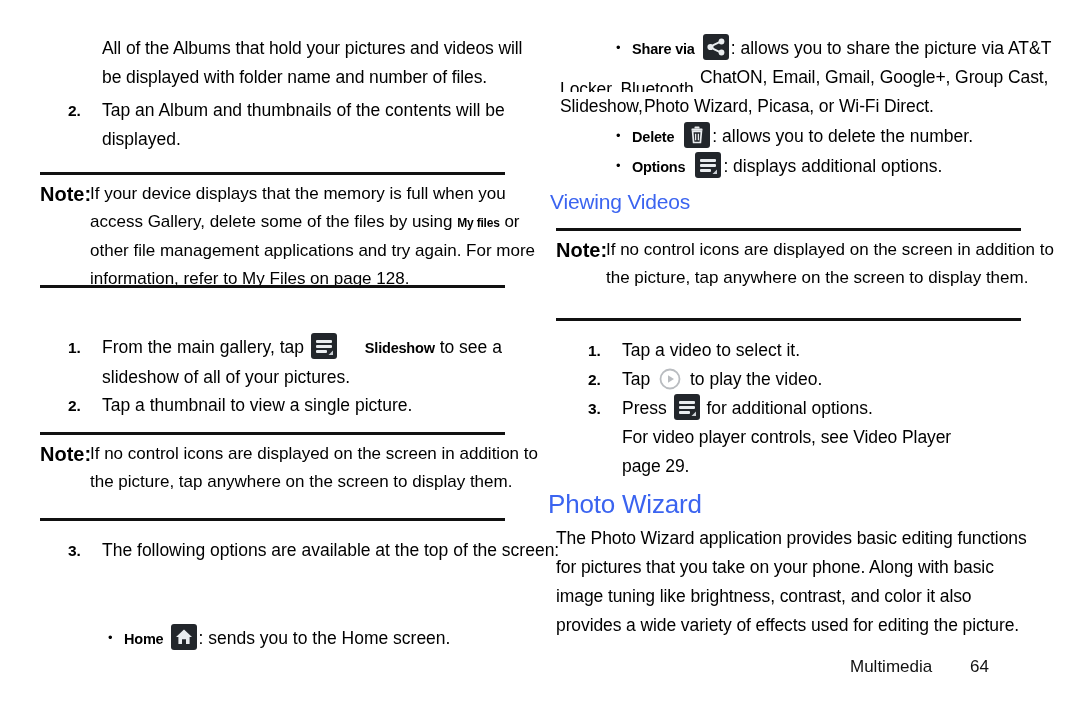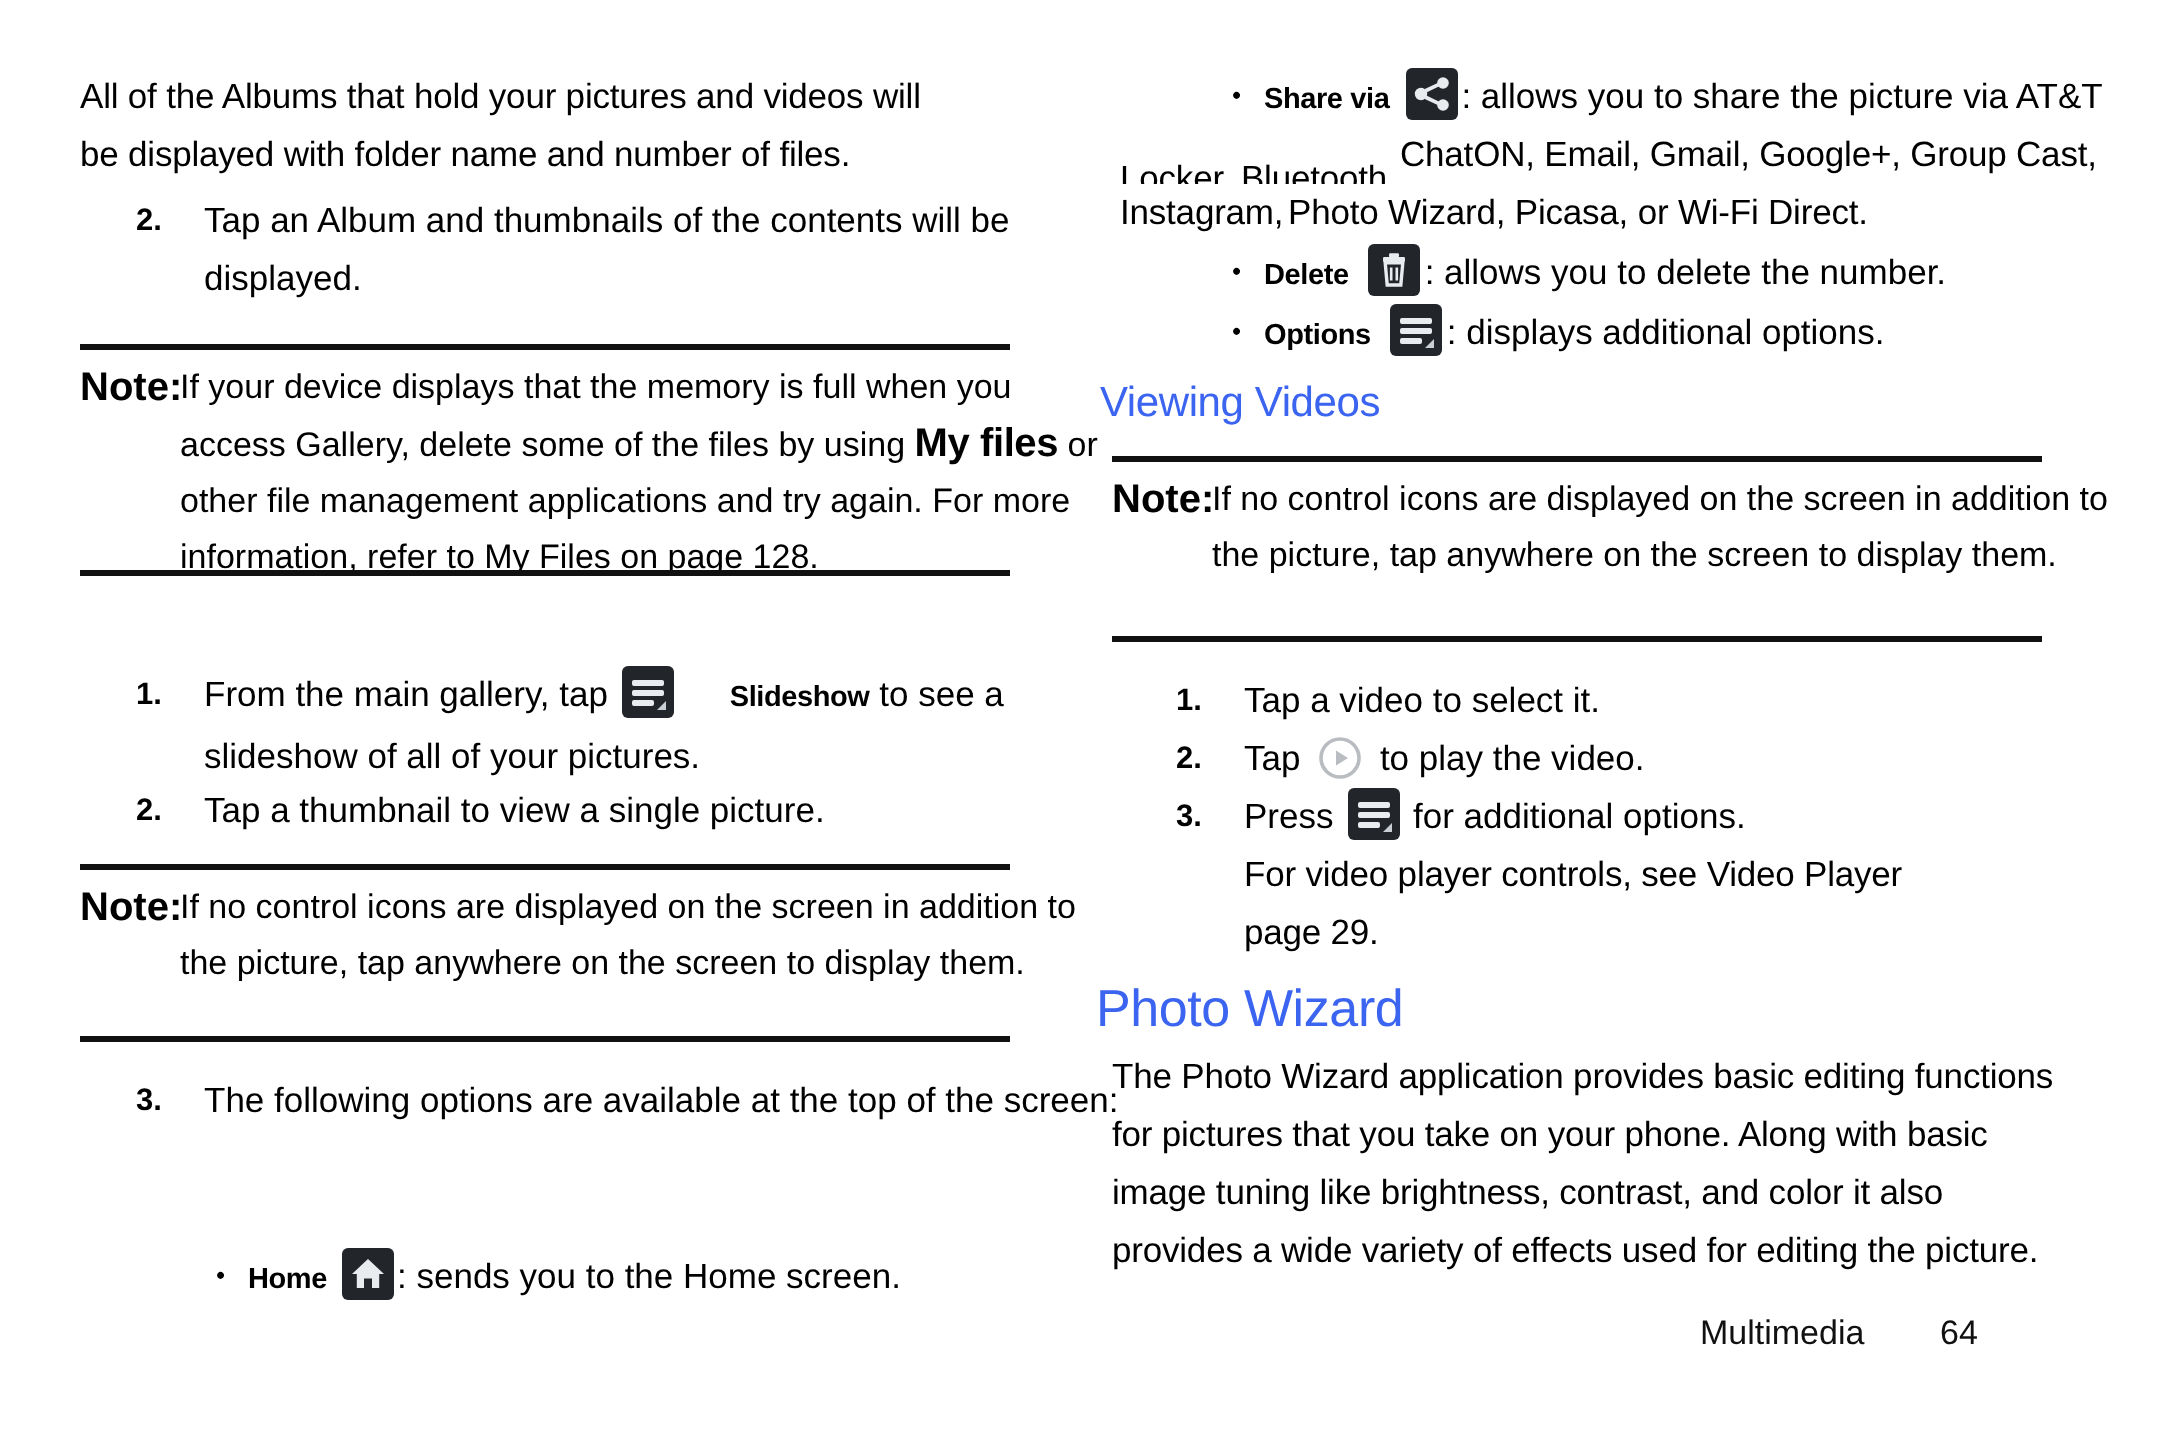--- a/index.html
+++ b/index.html
@@ -29,20 +29,21 @@
   .col-left  { left: 40px; }
   .col-right { left: 540px; }
 
   
   .para {
     font-size: 17.5px;
     line-height: 29px;
     letter-spacing: -0.1px;
   }
   .indent-body {
+    margin-left: 62px;
   }
   .numitem {
     position: relative;
     padding-left: 62px;
     font-size: 17.5px;
     line-height: 29px;
   }
   .numitem .num {
     position: absolute;
     left: 28px;
@@ -144,21 +145,21 @@
 
     <div class="numitem" style="position:absolute; top:96px; width:470px;">
       <span class="num">2.</span>
       <span>Tap an Album and thumbnails of the contents will be displayed.</span>
     </div>
 
     <div class="rule" style="position:absolute; top:172px; width:465px;"></div>
 
     <div class="note" style="position:absolute; top:180px; width:462px;">
       <span class="note-tag">Note:</span>
-      <span>If your device displays that the memory is full when you access Gallery, delete some of the files by using </span><span class="blabel" style="font-size:20px;">My files</span><span> or other file management applications and try again. For more information, refer to  My Files  on page 128.</span>
+      <span>If your device displays that the memory is full when you access Gallery, delete some of the files by using </span><span class="blabel" style="font-size:12px;">My files</span><span> or other file management applications and try again. For more information, refer to  My Files  on page 128.</span>
     </div>
 
     <div class="rule" style="position:absolute; top:285px; width:465px;"></div>
 
 
     <div class="numitem" style="position:absolute; top:333px; width:480px;">
       <span class="num">1.</span>
       <span>From the main gallery, tap </span><span class="ico">
         <svg width="26" height="26" viewBox="0 0 26 26">
           <rect x="5" y="7" width="16" height="3" rx="1" fill="#e9ecef"></rect>
@@ -213,21 +214,21 @@
         </span><span>: allows you to share the picture via AT&amp;T</span>
       </div>
     </div>
 
     <div style="position:absolute; top:63px; left:20px; width:560px; height:29px; overflow:hidden;">
       <span class="para" style="position:absolute; left:0; top:12px; white-space:nowrap;">Locker, Bluetooth,</span>
       <span class="para" style="position:absolute; left:140px; top:0; white-space:nowrap;">ChatON, Email, Gmail, Google+, Group Cast,</span>
     </div>
 
     <div style="position:absolute; top:92px; left:20px; width:540px; height:29px; overflow:hidden;">
-      <span class="para" style="position:absolute; left:0; top:0; white-space:nowrap;">Instagram,</span>
+      <span class="para" style="position:absolute; left:0; top:0; white-space:nowrap;">Slideshow,</span>
       <span class="para" style="position:absolute; left:84px; top:0; white-space:nowrap;">Photo Wizard, Picasa, or Wi-Fi Direct.</span>
     </div>
 
     <div class="bullet" style="position:absolute; top:122px; left:70px; width:480px;">
       <span class="blabel">Delete</span><span style="display:inline-block;width:8px;"></span><span class="ico">
         <svg width="26" height="26" viewBox="0 0 26 26">
           <rect x="7.5" y="6.5" width="11" height="2.2" rx="0.6" fill="#e9ecef"></rect>
           <rect x="10.5" y="4.6" width="5" height="2" rx="0.6" fill="#e9ecef"></rect>
           <path d="M8.6 9.4 L17.4 9.4 L16.4 20.5 L9.6 20.5 Z" fill="none" stroke="#e9ecef" stroke-width="1.7"></path>
           <path d="M11.6 11.8 L11.6 18.2 M14.4 11.8 L14.4 18.2" stroke="#e9ecef" stroke-width="1.3"></path>

